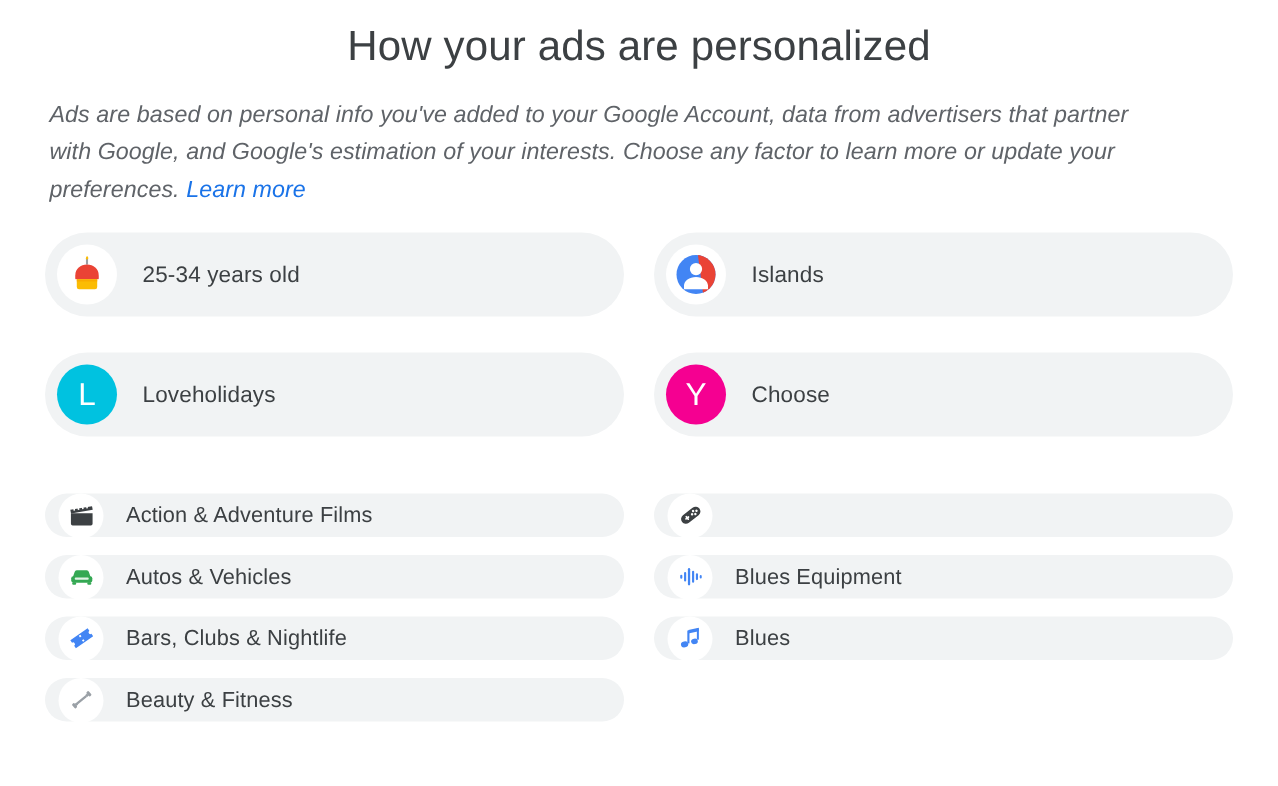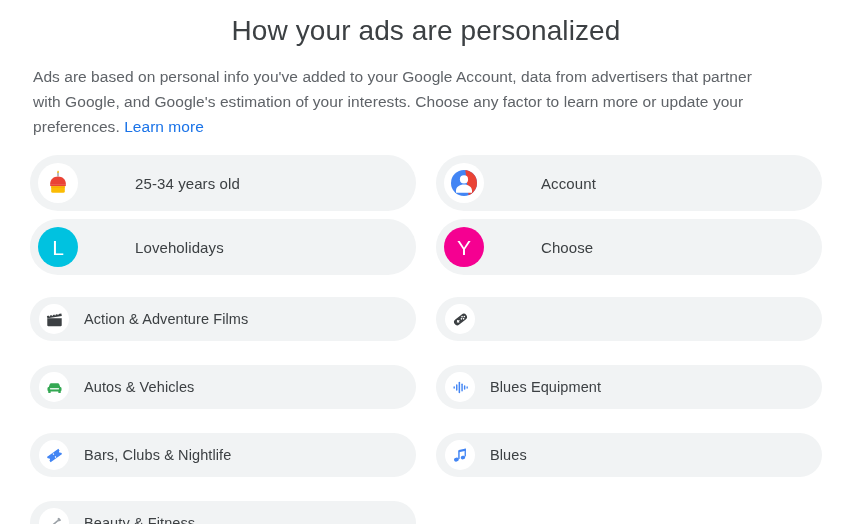--- a/index.html
+++ b/index.html
@@ -36,20 +36,21 @@
 
   .intro {
     margin: 0;
     padding: 20px 34px 0 33px;
     font-size: 15.5px;
     line-height: 25px;
     color: #5f6368;
     letter-spacing: 0.05px;
     max-width: 790px;
     box-sizing: border-box;
+    font-style: italic;
   }
 
   .learn-more {
     color: #1a73e8;
     text-decoration: none;
     cursor: pointer;
   }
 
   
   .cards-area {
@@ -75,22 +76,21 @@
     border-radius: 999px;
     cursor: pointer;
     box-sizing: border-box;
     position: relative;
   }
 
   
   .card.big {
     height: 56px;
     padding-left: 8px;
-    margin-bottom: 8px;
-    gap: 40px;
+    margin-bottom: 24px;
   }
   .card.big .icon-slot {
     width: 40px;
     height: 40px;
     min-width: 40px;
     border-radius: 50%;
     display: flex;
     align-items: center;
     justify-content: center;
     overflow: hidden;
@@ -98,23 +98,23 @@
   .card.big .icon-slot.white-bg { background: #ffffff; }
   .card.big .label {
     margin-left: 17px;
     font-size: 15px;
     color: #3c4043;
     letter-spacing: 0.1px;
   }
 
   
   .card.small {
-    height: 44px;
+    height: 29px;
     padding-left: 9px;
-    margin-bottom: 24px;
+    margin-bottom: 12px;
   }
   .card.small .icon-slot {
     width: 30px;
     height: 30px;
     min-width: 30px;
     border-radius: 50%;
     background: #ffffff;
     display: flex;
     align-items: center;
     justify-content: center;
@@ -252,21 +252,21 @@
                 <circle cx="15" cy="15" r="13"></circle>
               </clipPath>
             <g clip-path="url(#clipCircle)">
               <rect x="0" y="0" width="30" height="30" fill="#4285f4"></rect>
               <path d="M16 0 L30 0 L30 30 L20 30 Z" fill="#ea4335"></path>
             </g>
             <circle cx="15" cy="11.4" r="4.1" fill="#ffffff"></circle>
             <path d="M15 16.6c4.4 0 8 2.6 8 5.8v2.4H7v-2.4c0-3.2 3.6-5.8 8-5.8z" fill="#ffffff"></path>
           </svg>
         </div>
-        <span class="label">Account</span>
+        <span class="label">Islands</span>
       </div>
 
       <div class="card big">
         <div class="monogram" style="background:#f50091">
           <span>Y</span>
         </div>
         <span class="label">Choose</span>
       </div>
 
       <div class="spacer"></div>

